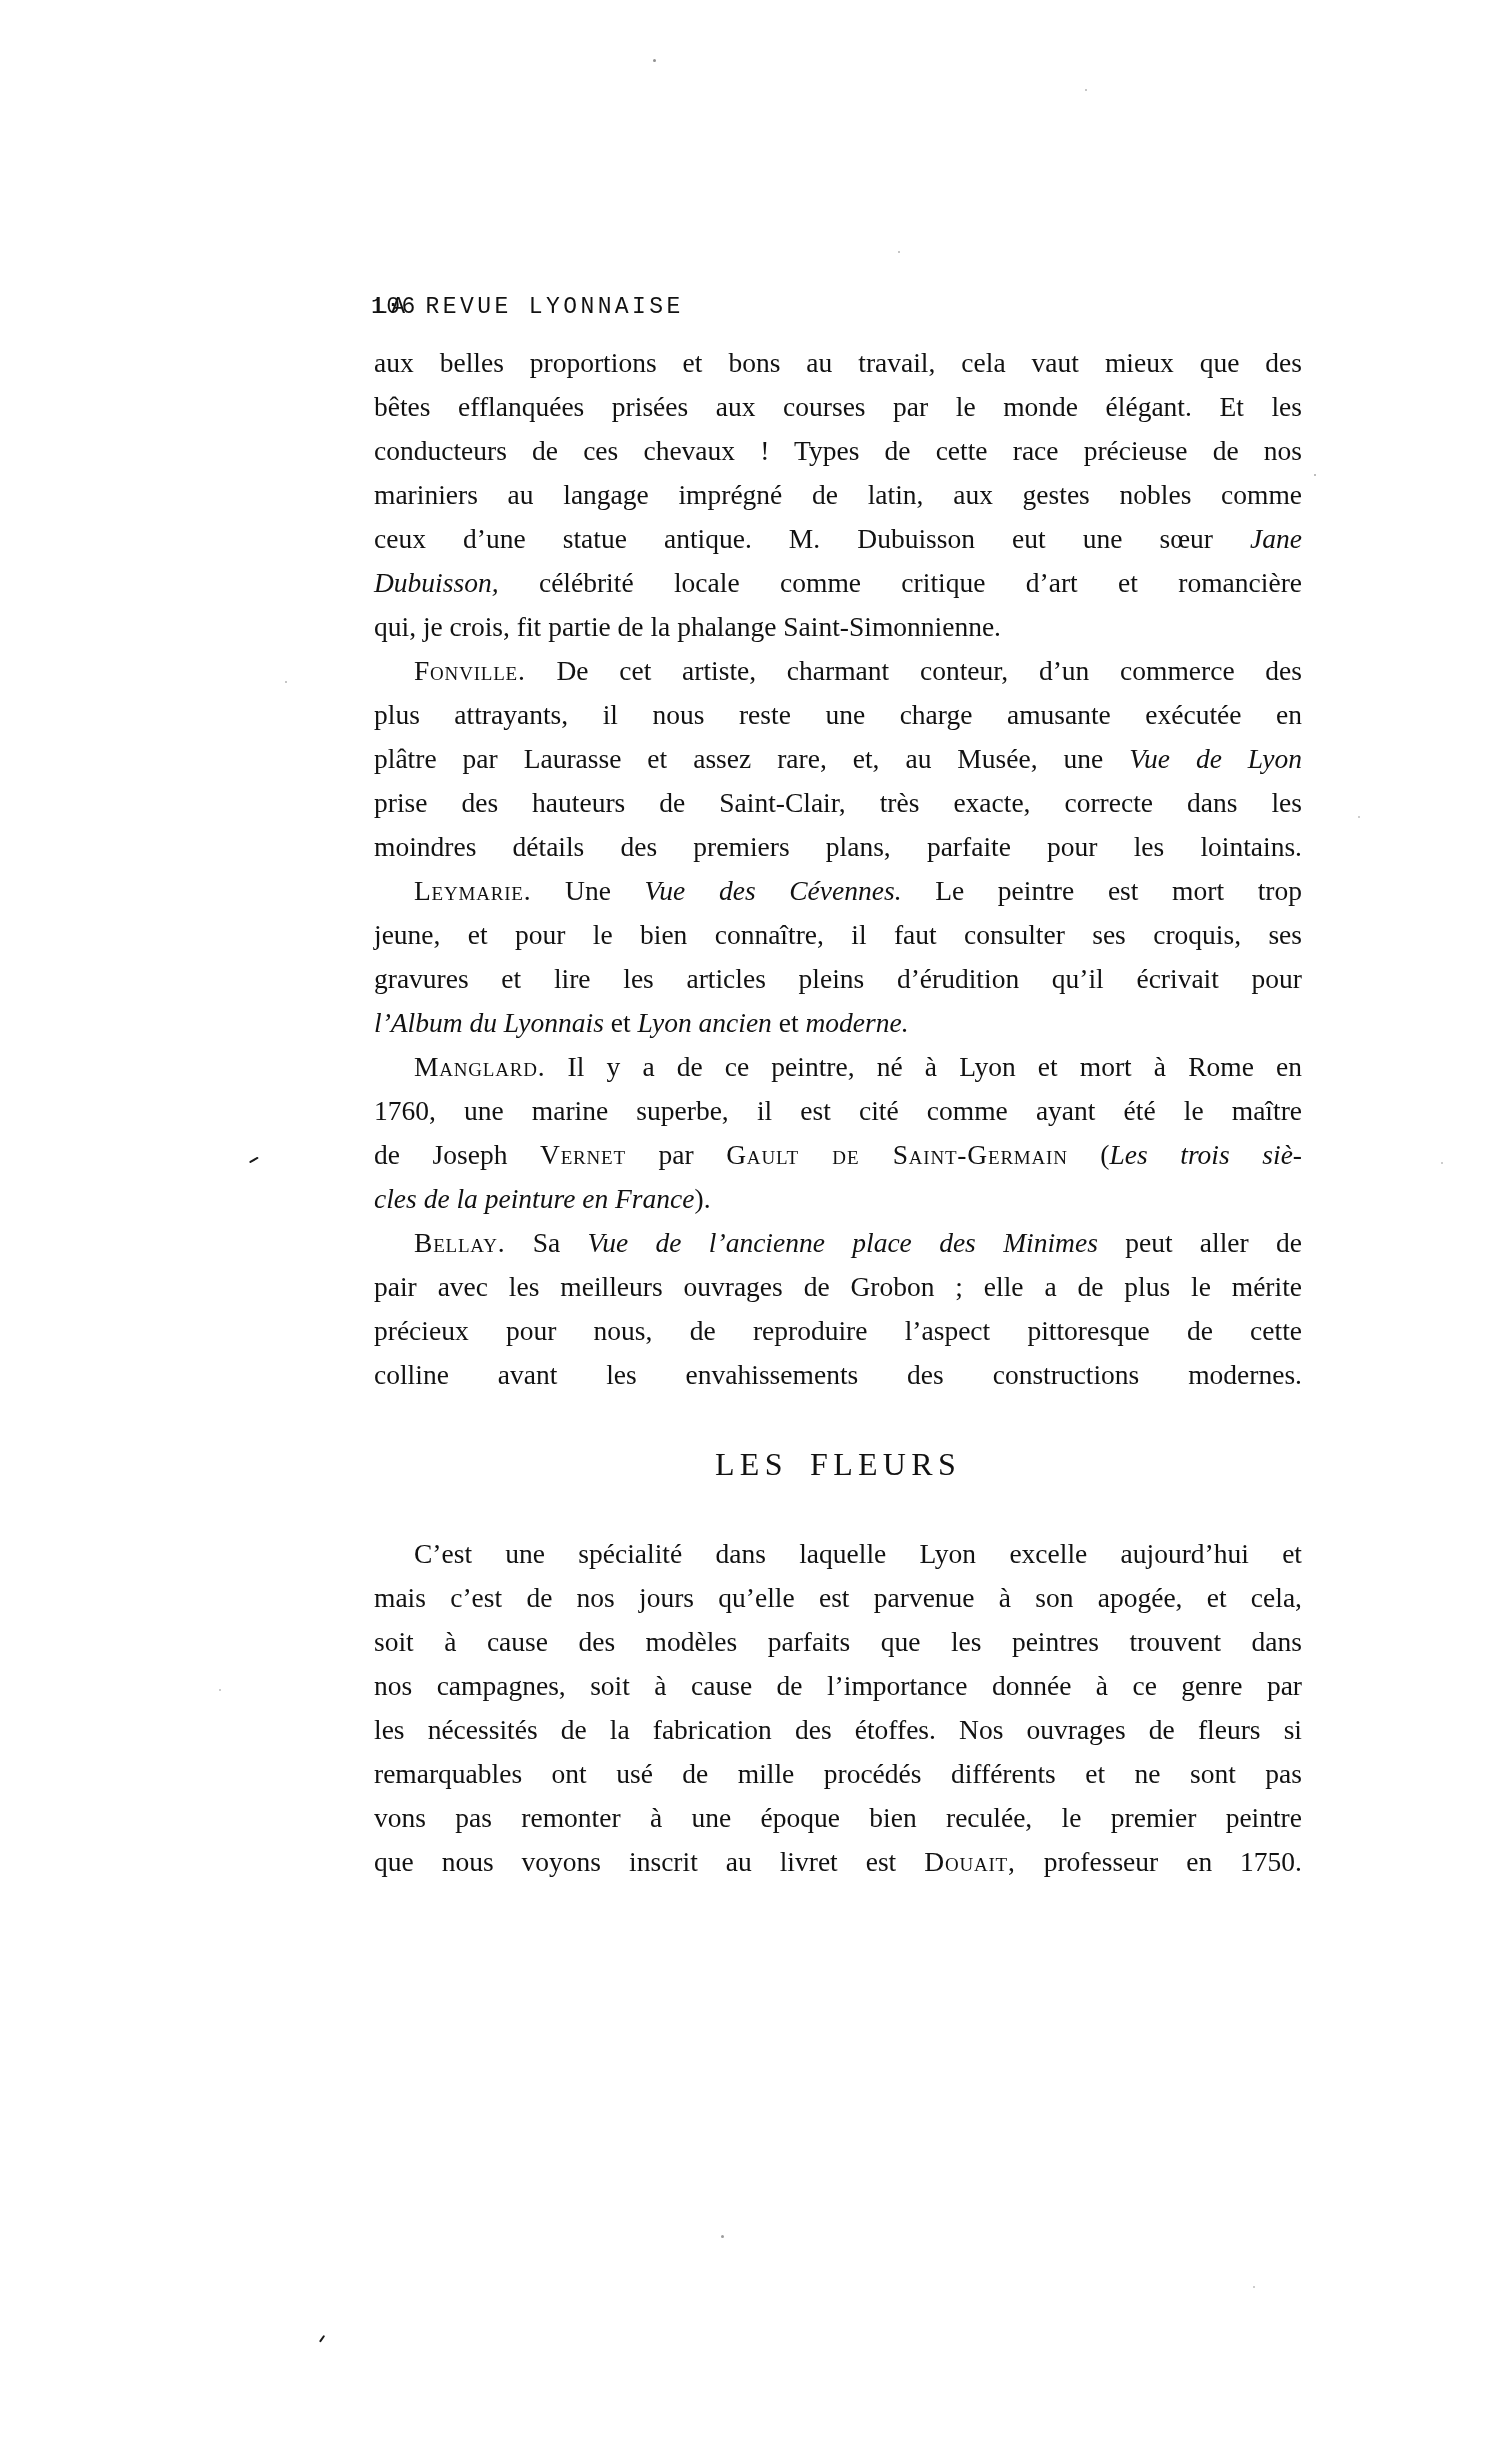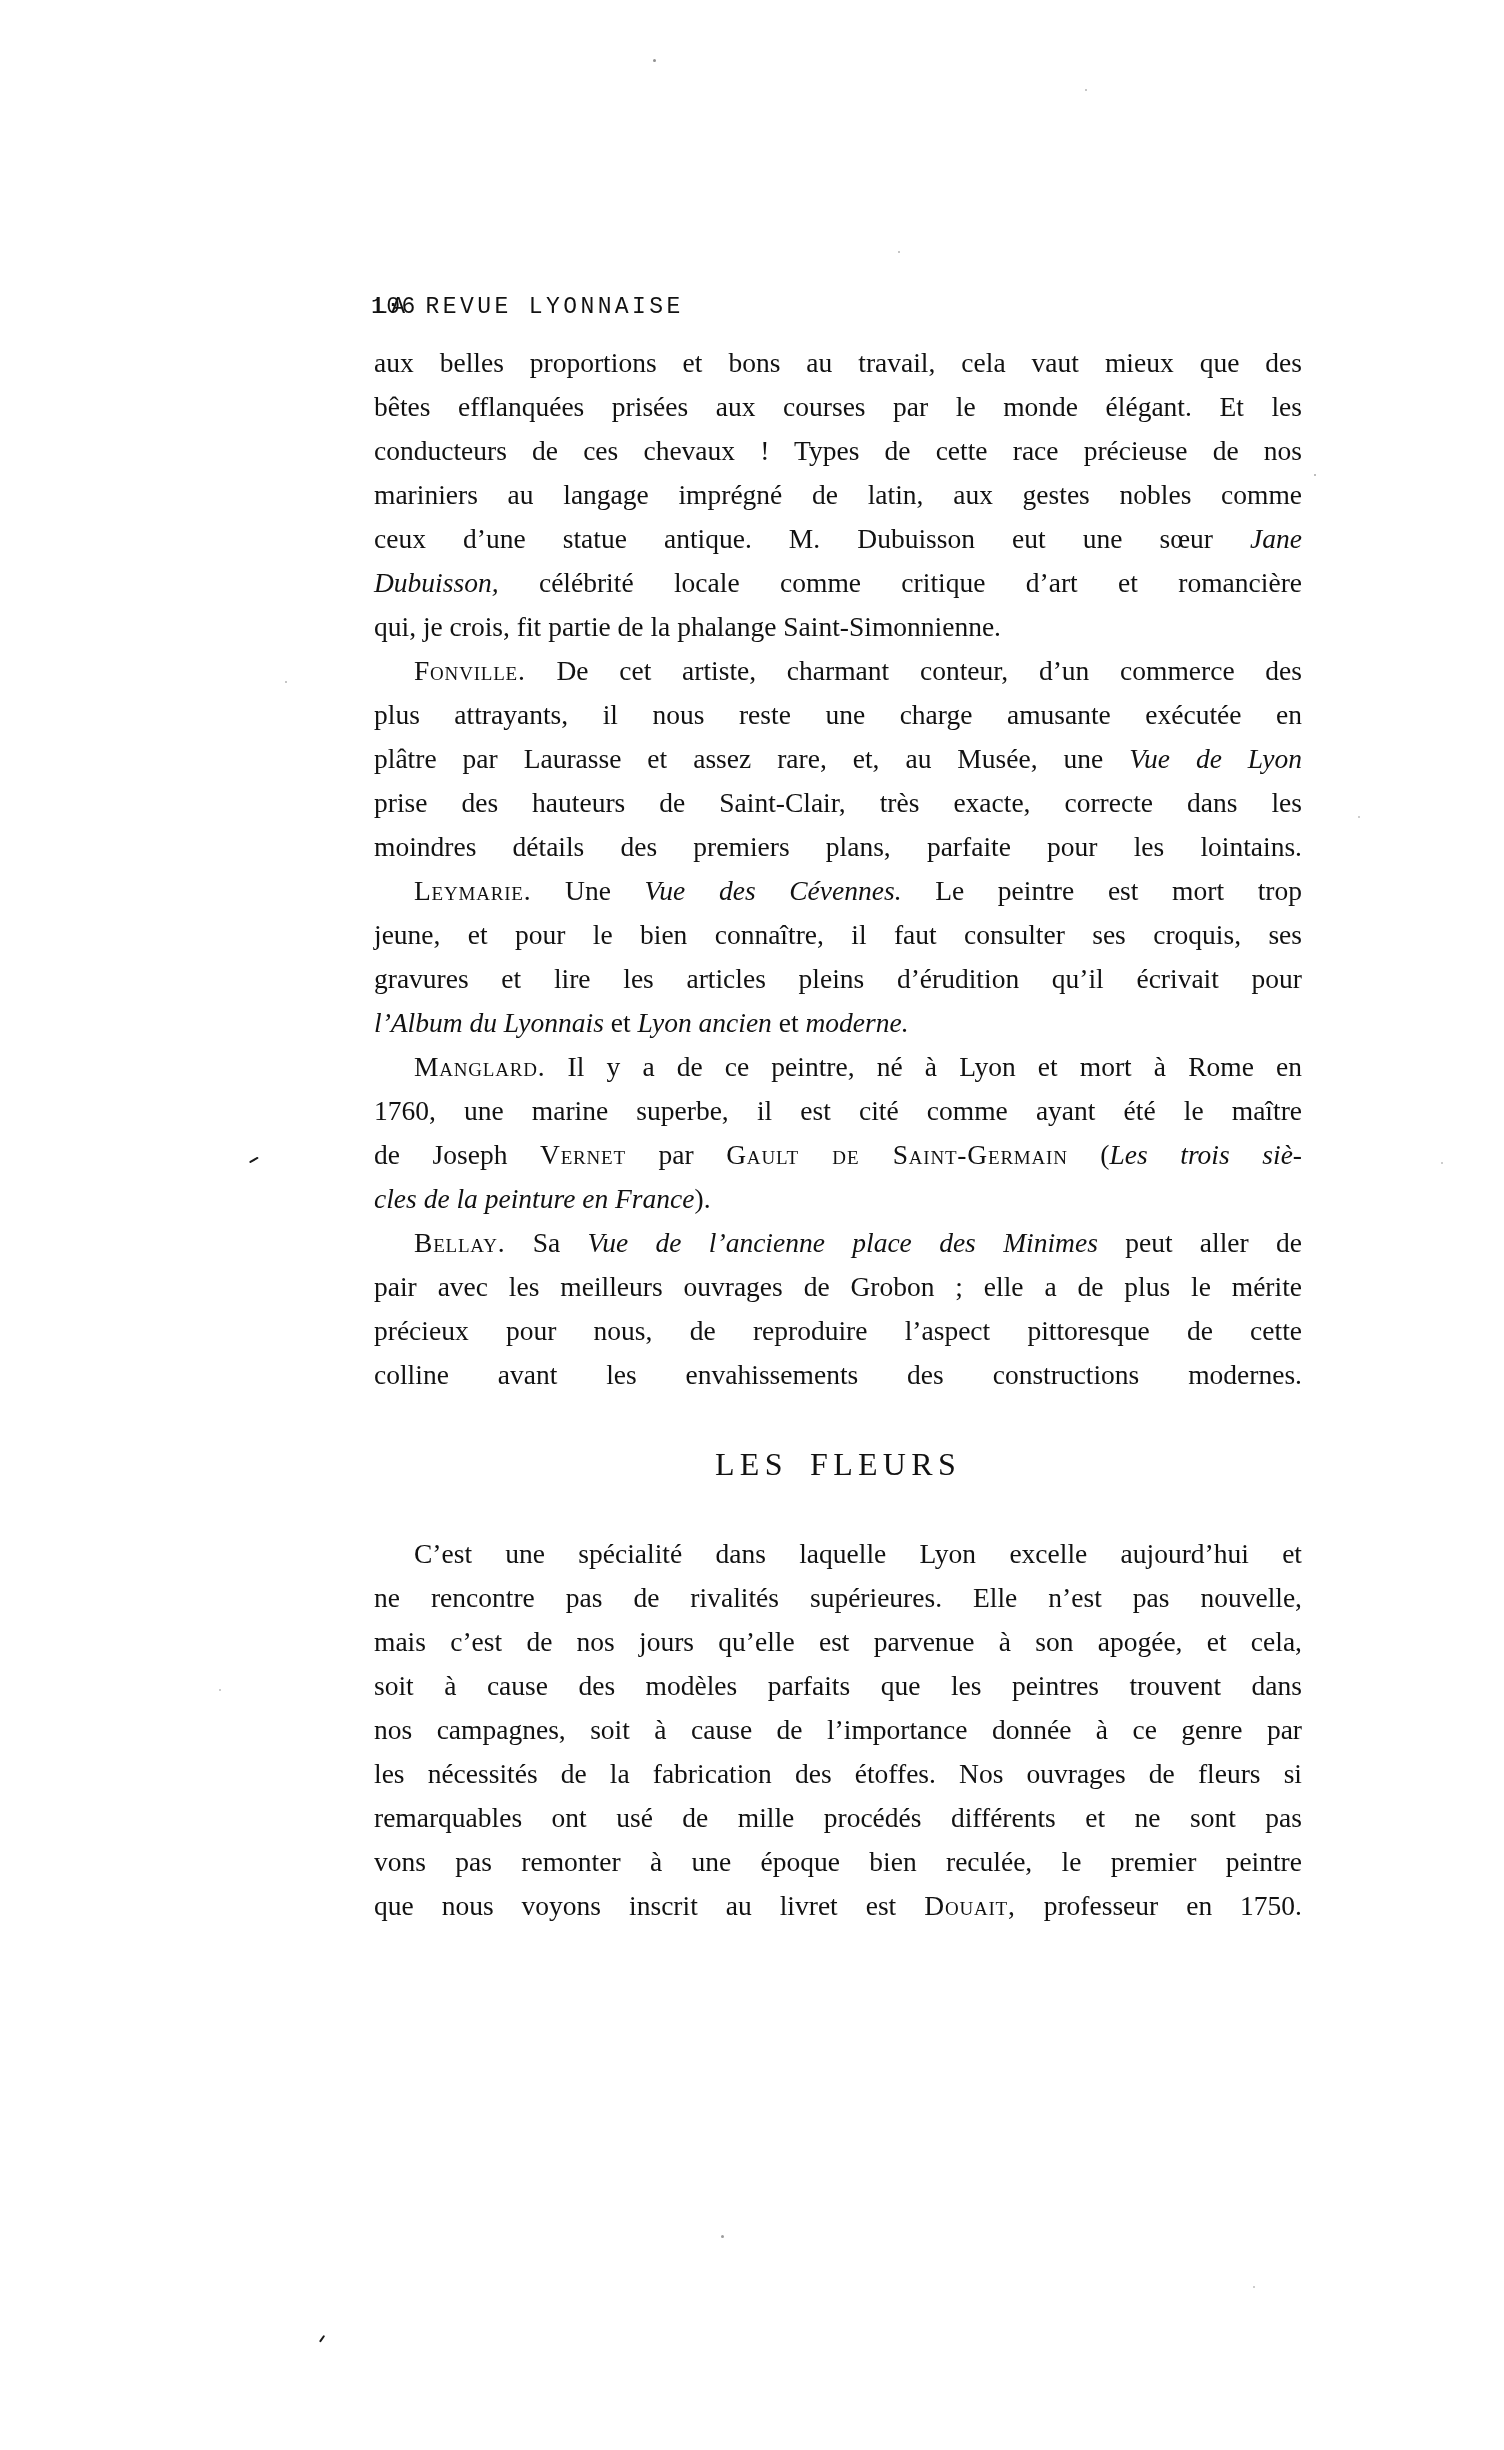--- a/index.html
+++ b/index.html
@@ -103,21 +103,20 @@
       </div>
       <div class="paragraph indent">
         <div class="line"><span class="sc">Bellay.</span><span class="n"> Sa </span><span class="i">Vue de l’ancienne place des Minimes</span><span class="n"> peut aller de</span></div>
         <div class="line"><span class="n">pair avec les meilleurs ouvrages de Grobon ; elle a de plus le mérite</span></div>
         <div class="line"><span class="n">précieux pour nous, de reproduire l’aspect pittoresque de cette</span></div>
         <div class="line"><span class="n">colline avant les envahissements des constructions modernes.</span></div>
       </div>
       <div class="section-heading">LES FLEURS</div>
       <div class="paragraph indent">
         <div class="line"><span class="n">C’est une spécialité dans laquelle Lyon excelle aujourd’hui et</span></div>
-        <div class="line"><span class="n">ne rencontre pas de rivalités supérieures. Elle n’est pas nouvelle,</span></div>
         <div class="line"><span class="n">mais c’est de nos jours qu’elle est parvenue à son apogée, et cela,</span></div>
         <div class="line"><span class="n">soit à cause des modèles parfaits que les peintres trouvent dans</span></div>
         <div class="line"><span class="n">nos campagnes, soit à cause de l’importance donnée à ce genre par</span></div>
         <div class="line"><span class="n">les nécessités de la fabrication des étoffes. Nos ouvrages de fleurs si</span></div>
         <div class="line"><span class="n">remarquables ont usé de mille procédés différents et ne sont pas</span></div>
         <div class="line"><span class="n">vons pas remonter à une époque bien reculée, le premier peintre</span></div>
         <div class="line"><span class="n">que nous voyons inscrit au livret est </span><span class="sc">Douait,</span><span class="n"> professeur en 1750.</span></div>
       </div>
     </div>
 </div>

